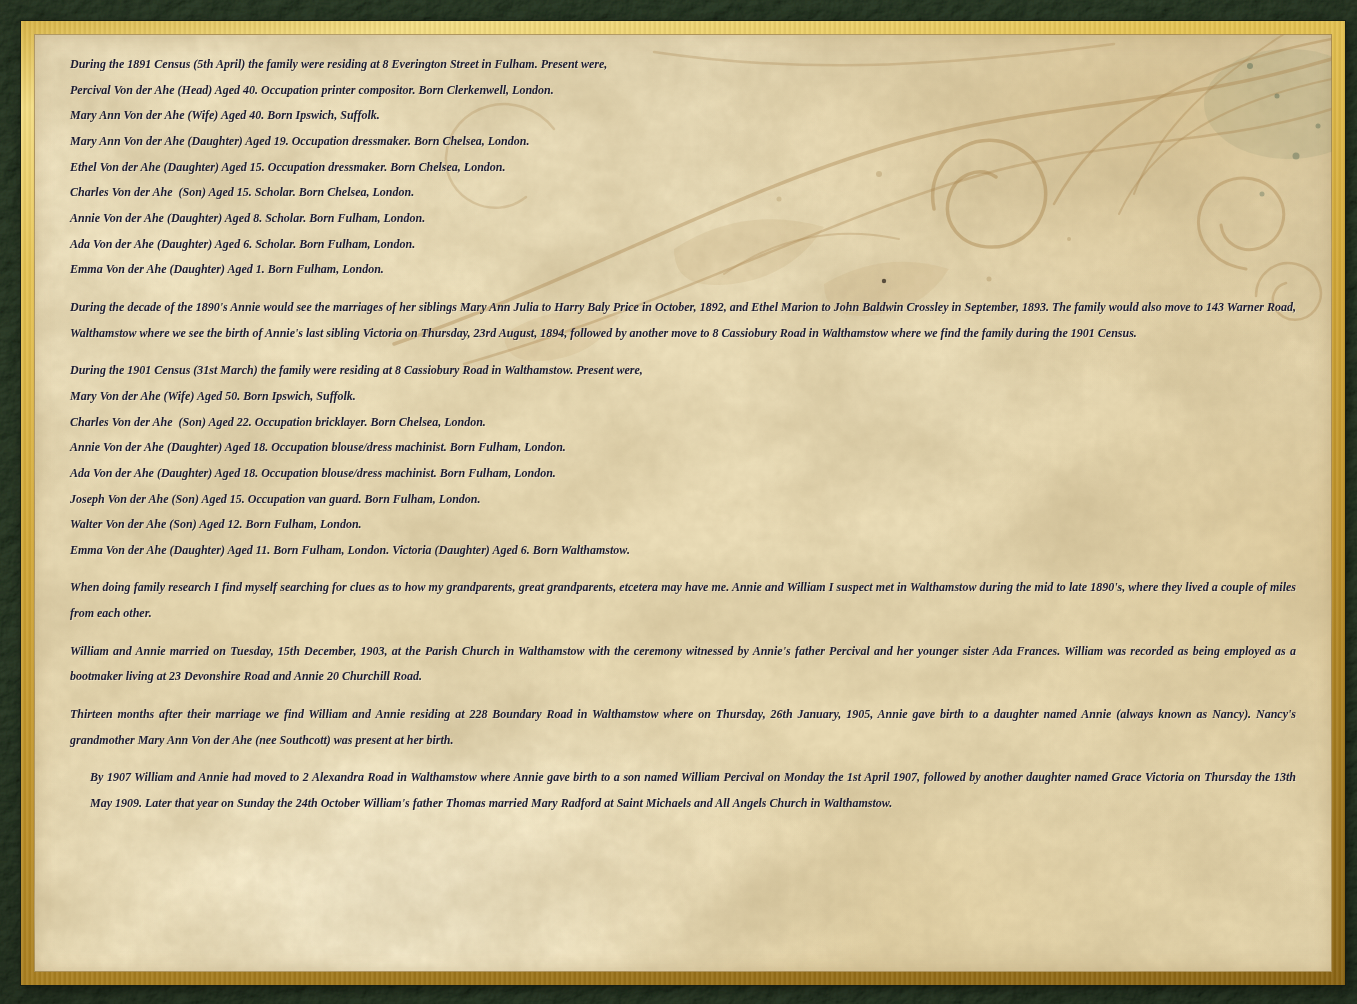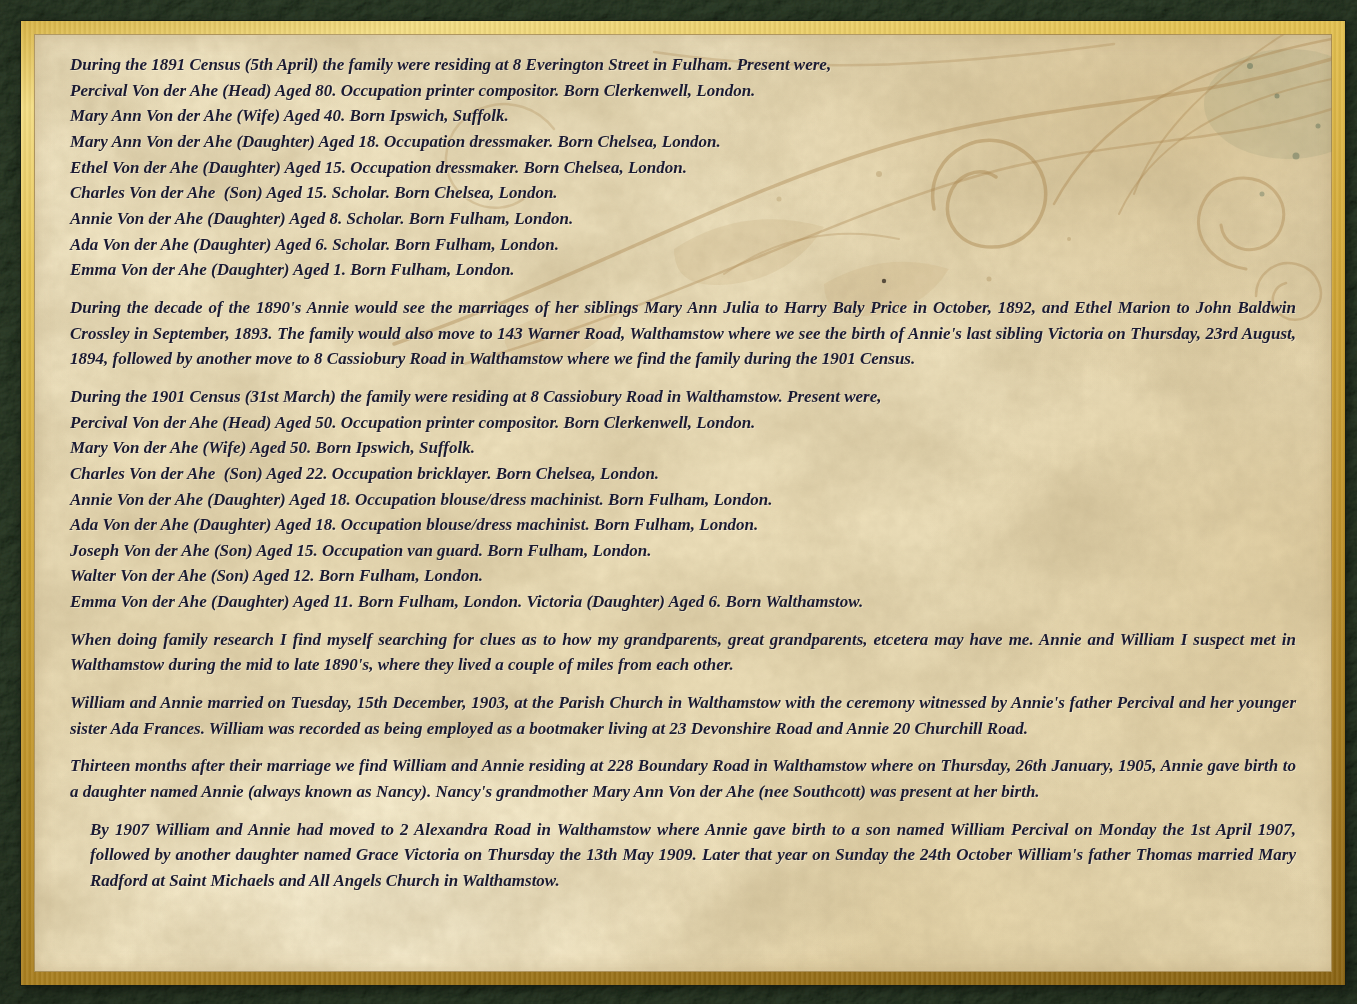--- a/index.html
+++ b/index.html
@@ -35,21 +35,21 @@
       linear-gradient(180deg, #eee2c0, #e9dab2);
     box-shadow: inset 0 0 0 1px rgba(130,95,25,0.55), inset 0 0 20px rgba(120,85,30,0.25);
   }
   .grain-svg, .flourish-svg { position: absolute; left: 0; top: 0; pointer-events: none; }
   .content {
     position: relative; z-index: 3;
     padding: 18px 36px 0 36px;
     color: #1b1b33;
     font-style: italic;
     font-weight: bold;
-    font-size: 17px;
+    font-size: 12px;
     line-height: 25.65px;
     text-shadow: 1px 1px 0 rgba(252,246,222,0.45);
   }
   .para { margin: 0 0 12px 0; }
   .para:last-child { margin-bottom: 0; margin-left: 20px; }
   .pjust { text-align: justify; }
   .line { white-space: pre-wrap; }
 </style>
 </head>
 <body>
@@ -118,33 +118,32 @@
         <circle cx="1262" cy="122" r="3.5" opacity="0.35"></circle>
         <circle cx="1228" cy="160" r="2.5" opacity="0.32"></circle>
         <circle cx="1284" cy="92" r="2.5" opacity="0.35"></circle>
       </g>
       <circle cx="850" cy="247" r="2.2" fill="#3a3026" opacity="0.8"></circle>
     </svg>
 
     <div class="content">
         <div class="para plines">
           <div class="line">During the 1891 Census (5th April) the family were residing at 8 Everington Street in Fulham. Present were,</div>
-          <div class="line">Percival Von der Ahe (Head) Aged 80. Occupation printer compositor. Born Clerkenwell, London.</div>
+          <div class="line">Percival Von der Ahe (Head) Aged 40. Occupation printer compositor. Born Clerkenwell, London.</div>
           <div class="line">Mary Ann Von der Ahe (Wife) Aged 40. Born Ipswich, Suffolk.</div>
-          <div class="line">Mary Ann Von der Ahe (Daughter) Aged 18. Occupation dressmaker. Born Chelsea, London.</div>
+          <div class="line">Mary Ann Von der Ahe (Daughter) Aged 19. Occupation dressmaker. Born Chelsea, London.</div>
           <div class="line">Ethel Von der Ahe (Daughter) Aged 15. Occupation dressmaker. Born Chelsea, London.</div>
           <div class="line">Charles Von der Ahe  (Son) Aged 15. Scholar. Born Chelsea, London.</div>
           <div class="line">Annie Von der Ahe (Daughter) Aged 8. Scholar. Born Fulham, London.</div>
           <div class="line">Ada Von der Ahe (Daughter) Aged 6. Scholar. Born Fulham, London.</div>
           <div class="line">Emma Von der Ahe (Daughter) Aged 1. Born Fulham, London.</div>
         </div>
         <p class="para pjust">During the decade of the 1890's Annie would see the marriages of her siblings Mary Ann Julia to Harry Baly Price in October, 1892, and Ethel Marion to John Baldwin Crossley in September, 1893. The family would also move to 143 Warner Road, Walthamstow where we see the birth of Annie's last sibling Victoria on Thursday, 23rd August, 1894, followed by another move to 8 Cassiobury Road in Walthamstow where we find the family during the 1901 Census.</p>
         <div class="para plines">
           <div class="line">During the 1901 Census (31st March) the family were residing at 8 Cassiobury Road in Walthamstow. Present were,</div>
-          <div class="line">Percival Von der Ahe (Head) Aged 50. Occupation printer compositor. Born Clerkenwell, London.</div>
           <div class="line">Mary Von der Ahe (Wife) Aged 50. Born Ipswich, Suffolk.</div>
           <div class="line">Charles Von der Ahe  (Son) Aged 22. Occupation bricklayer. Born Chelsea, London.</div>
           <div class="line">Annie Von der Ahe (Daughter) Aged 18. Occupation blouse/dress machinist. Born Fulham, London.</div>
           <div class="line">Ada Von der Ahe (Daughter) Aged 18. Occupation blouse/dress machinist. Born Fulham, London.</div>
           <div class="line">Joseph Von der Ahe (Son) Aged 15. Occupation van guard. Born Fulham, London.</div>
           <div class="line">Walter Von der Ahe (Son) Aged 12. Born Fulham, London.</div>
           <div class="line">Emma Von der Ahe (Daughter) Aged 11. Born Fulham, London. Victoria (Daughter) Aged 6. Born Walthamstow.</div>
         </div>
         <p class="para pjust">When doing family research I find myself searching for clues as to how my grandparents, great grandparents, etcetera may have me.  Annie and William I suspect met in Walthamstow during the mid to late 1890's, where they lived a couple of miles from each other.</p>
         <p class="para pjust">William and Annie married on Tuesday, 15th December, 1903, at the Parish Church in Walthamstow with the ceremony witnessed by Annie's father Percival and her younger sister Ada Frances. William was recorded as being employed as a bootmaker living at 23 Devonshire Road and Annie 20 Churchill Road.</p>

